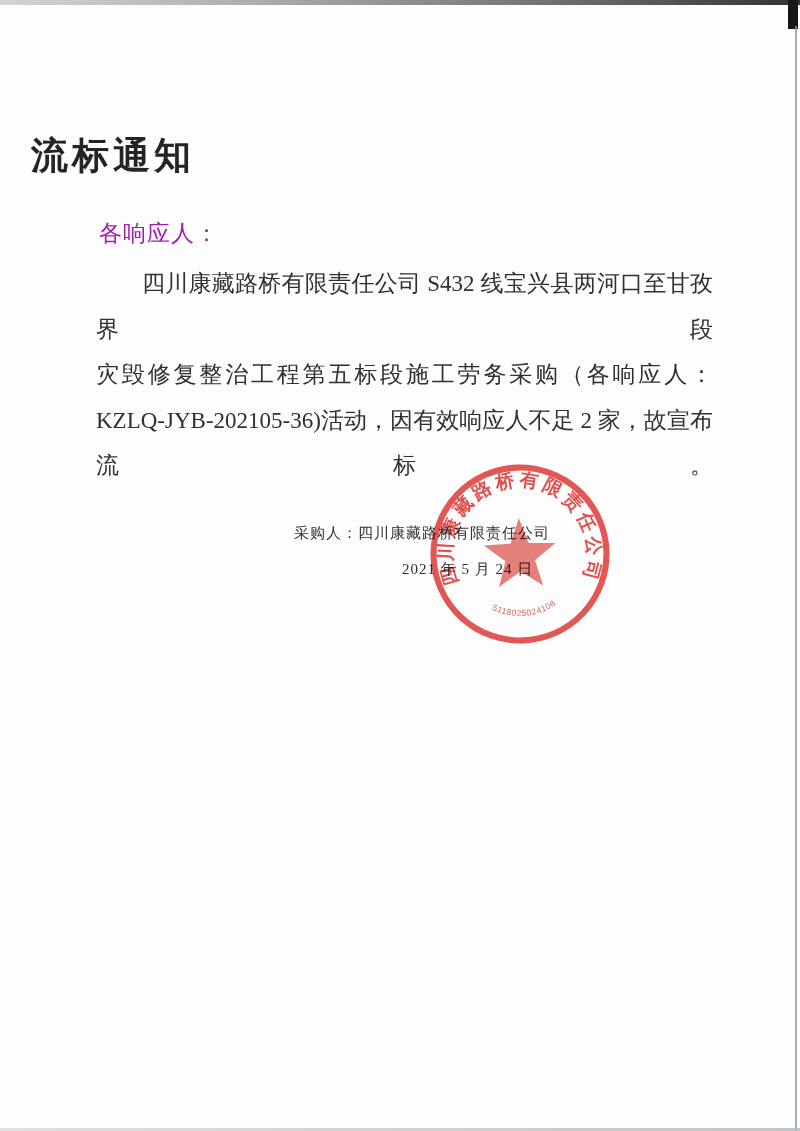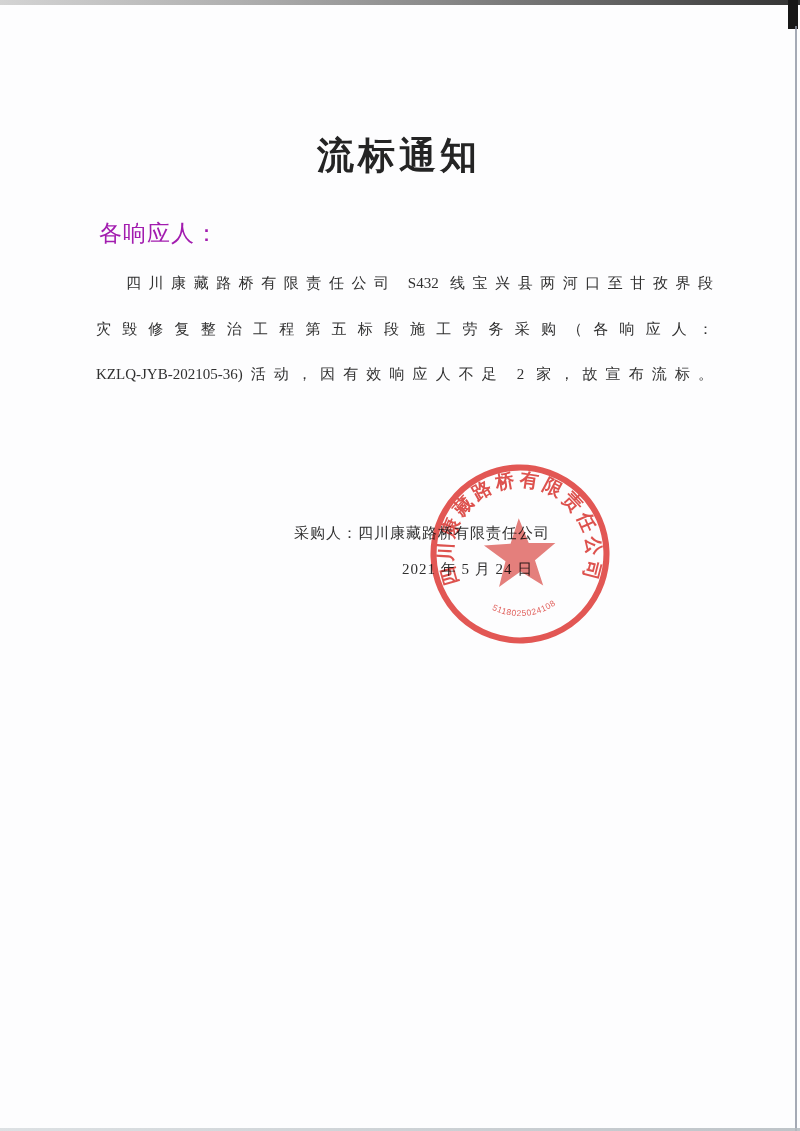--- a/index.html
+++ b/index.html
@@ -46,41 +46,40 @@
     height: 3px;
     background: linear-gradient(to right, #d7dcdf, #b3babf);
     opacity: 0.85;
   }
 
   
   .title {
     position: absolute;
     top: 131px;
     left: 0; right: 16px;
-    padding-left: 14px;
-    text-align: center;
+    padding-left: 31px;
     font-size: 37px;
     font-weight: 700;
     letter-spacing: 4px;
     color: #242424;
   }
   .salutation {
     position: absolute;
     top: 218px;
     left: 99px;
     font-size: 23px;
     letter-spacing: 1px;
     color: #a21caf;
   }
   .paragraph {
     position: absolute;
     top: 261px;
     left: 96px;
     width: 617px;
-    font-size: 15px;
+    font-size: 23px;
     line-height: 45.5px;
     color: #303030;
   }
   .body-line {
     text-align: justify;
     text-align-last: justify;
     white-space: normal;
   }
   .body-line.first {
     text-indent: 2em;

